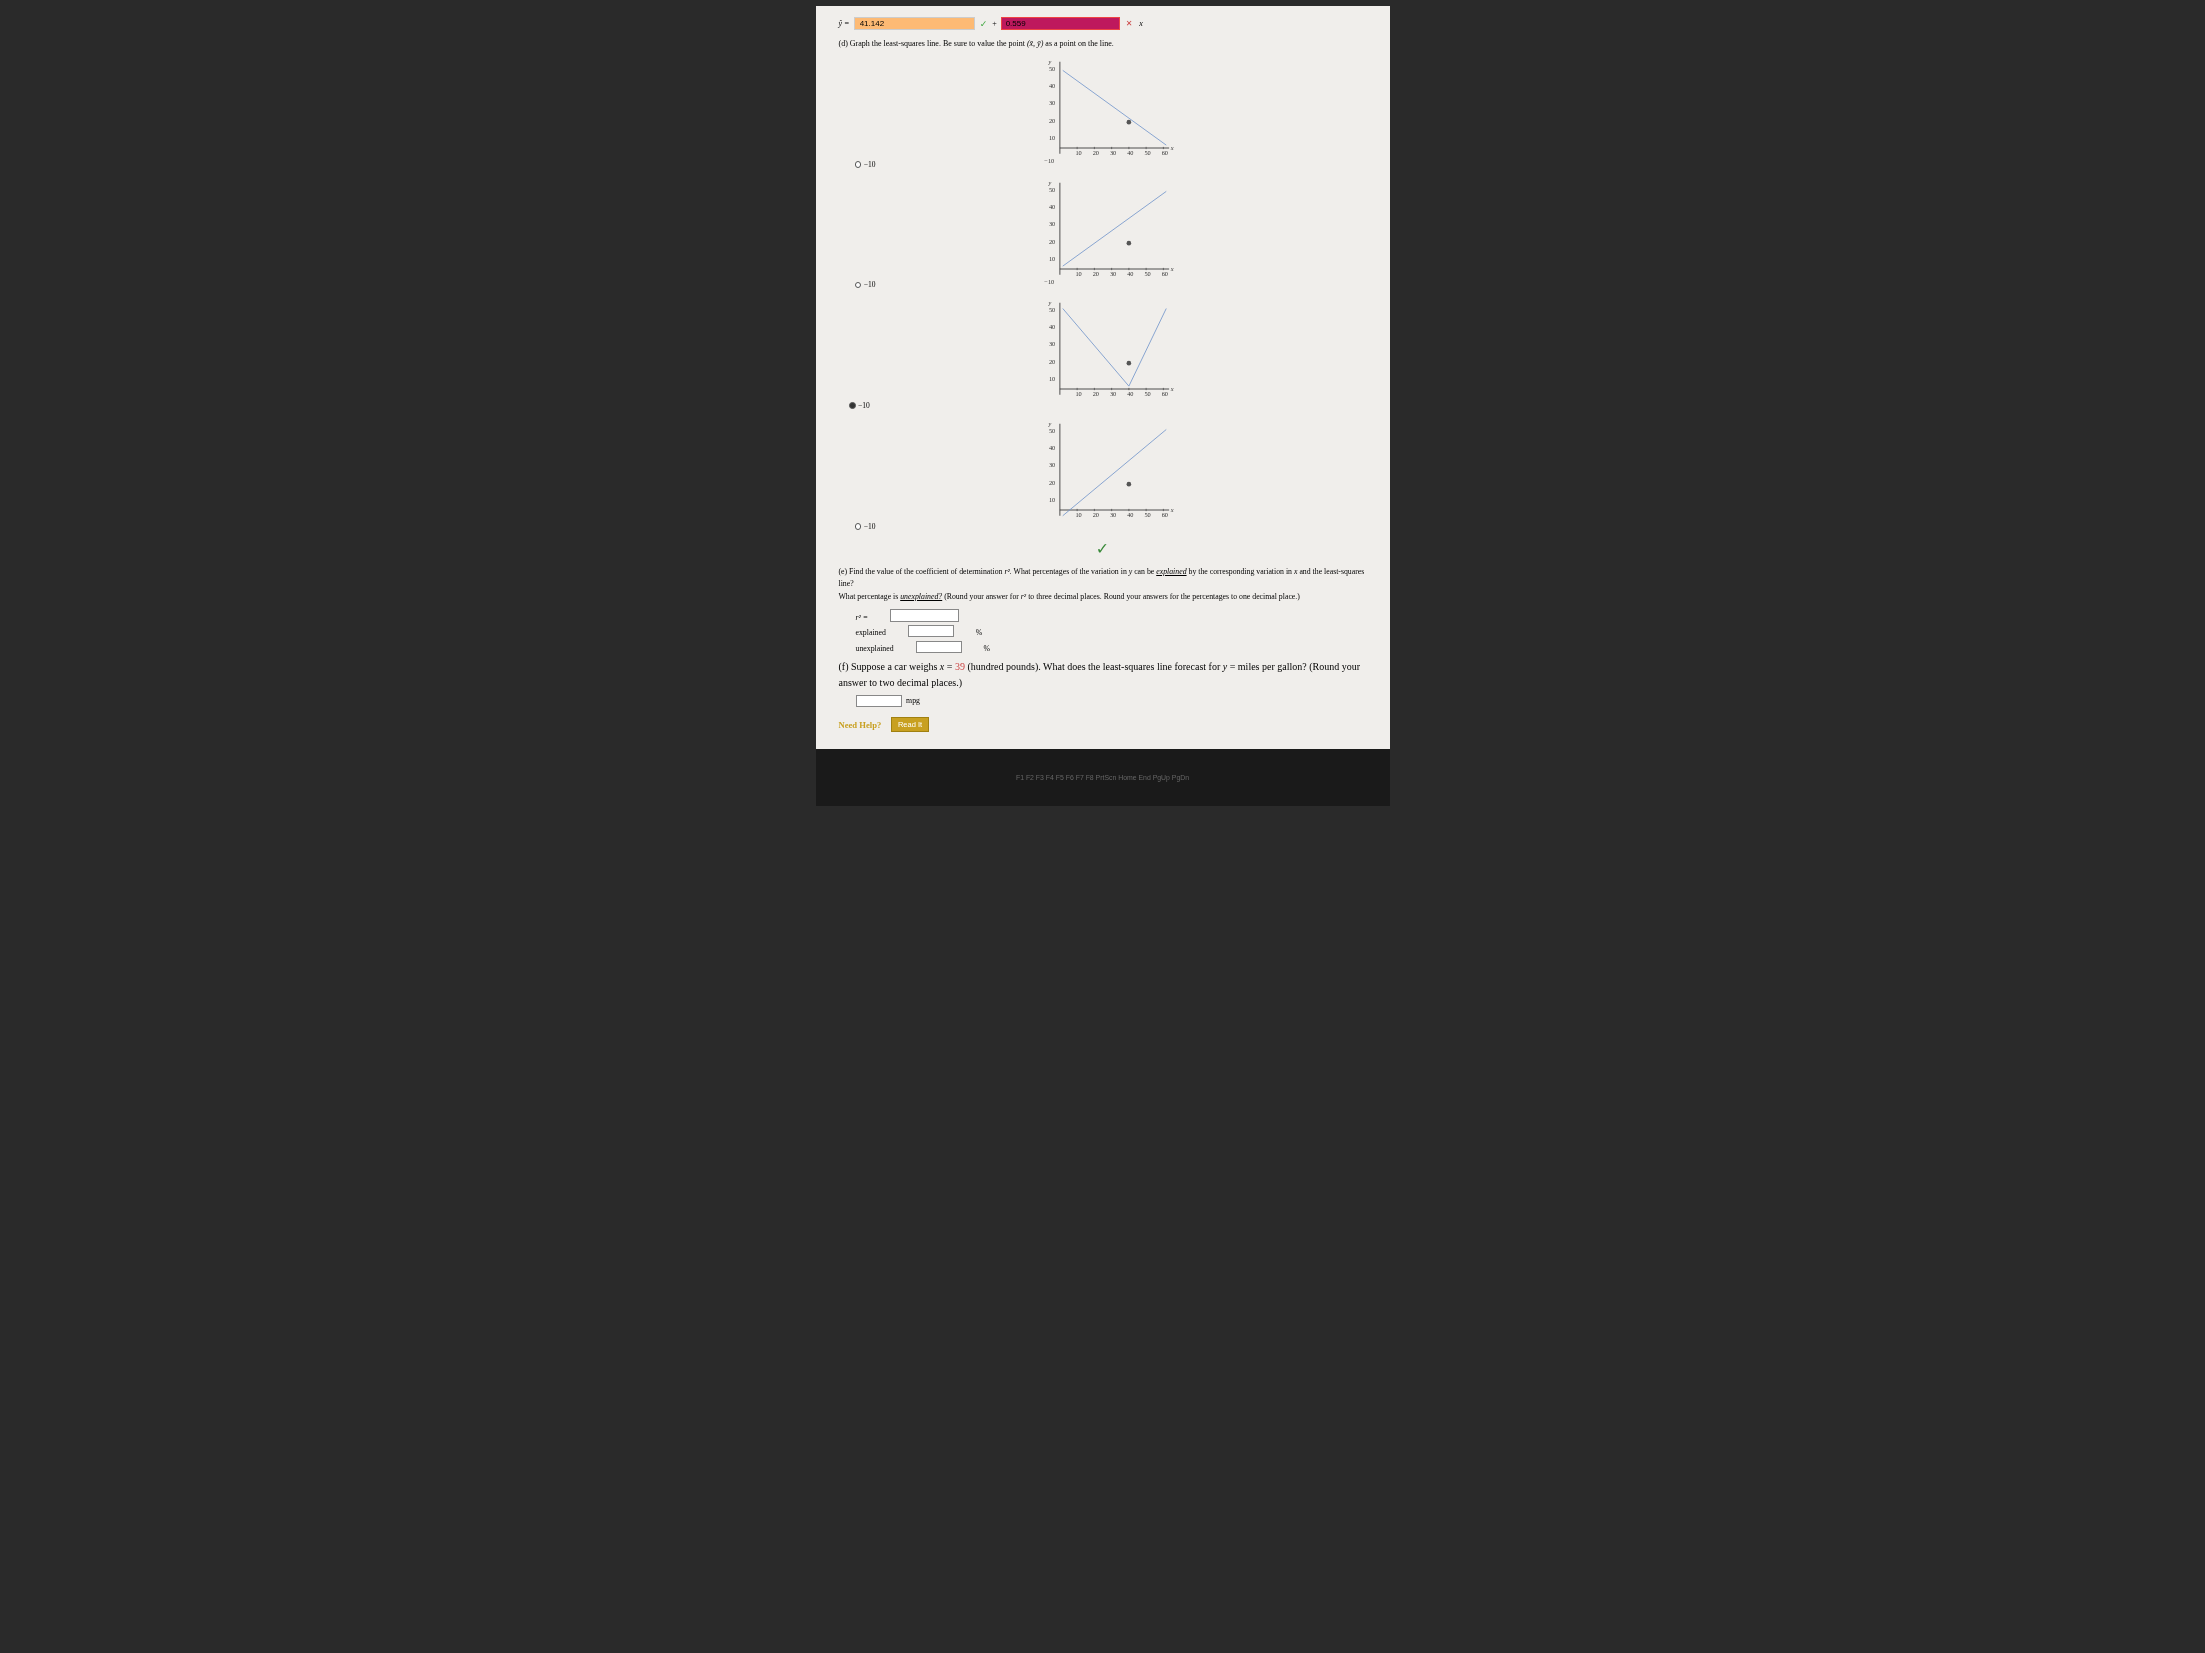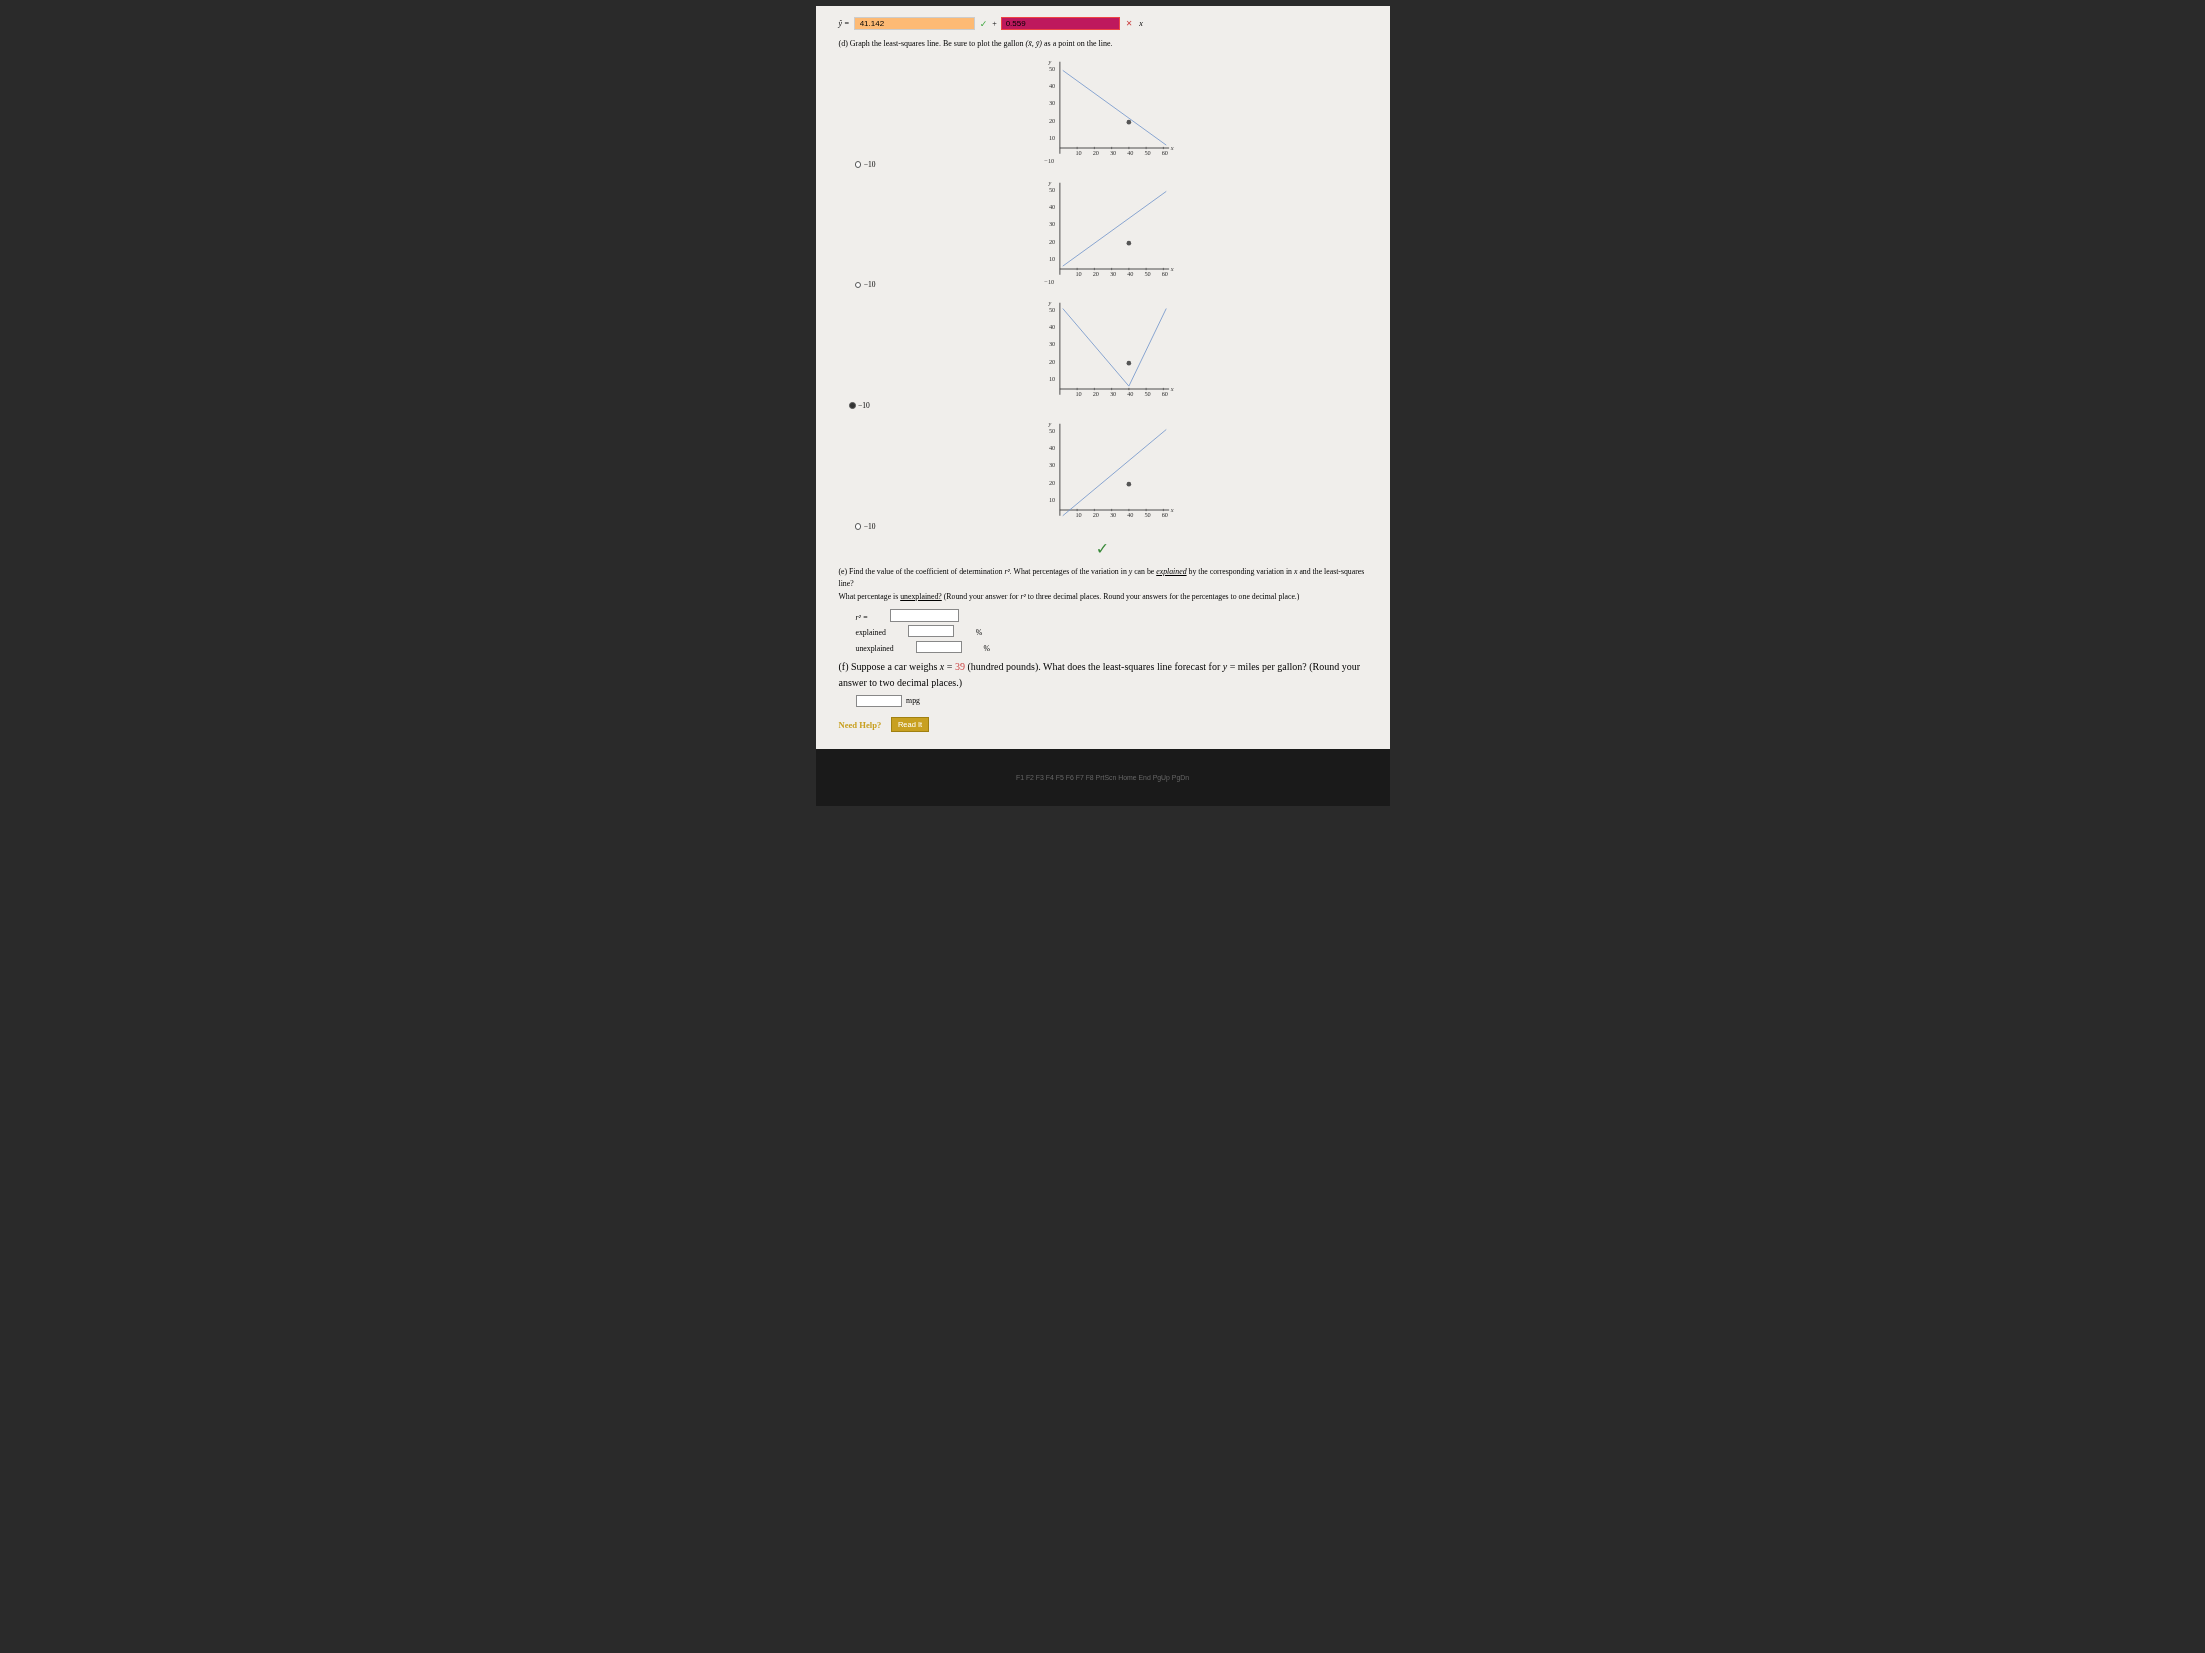--- a/index.html
+++ b/index.html
@@ -192,21 +192,21 @@
     <span style="font-style:italic;">ŷ =</span>
     <input class="equation-box" type="text" value="41.142" style="">
     <span class="check-icon">✓</span>
     <span class="plus-sign">+</span>
     <input class="coeff-box" type="text" value="0.559" style="">
     <span class="x-close">✕</span>
     <span style="font-style:italic;margin-left:2.3px;">x</span>
   </div>
 
   <div class="section-label">
-    <span>(d) Graph the least-squares line. Be sure to plot the gallon</span>
+    <span>(d) Graph the least-squares line. Be sure to value the point</span>
     <span style="font-style:italic;">(x̄, ȳ)</span>
     <span>as a point on the line.</span>
   </div>
 
   <div class="graphs-grid">
 
     <div class="graph-container" style="position:relative;">
       <svg class="graph-canvas" viewBox="0 0 260 200" xmlns="http://www.w3.org/2000/svg">
 
         <text x="35" y="14" class="axis-label-italic">y</text>
@@ -363,21 +363,21 @@
       <span> What percentages of the variation in </span>
       <span style="font-style:italic;">y</span>
       <span> can be </span>
       <span style="font-style:italic;text-decoration:underline;">explained</span>
       <span> by the corresponding variation in </span>
       <span style="font-style:italic;">x</span>
       <span> and the least-squares line?</span>
     </p>
     <p>
       <span>What percentage is </span>
-      <span style="text-decoration:underline;">unexplained?</span>
+      <span style="font-style:italic;text-decoration:underline;">unexplained?</span>
       <span> (Round your answer for </span>
       <span style="font-style:italic;">r²</span>
       <span> to three decimal places. Round your answers for the percentages to one decimal place.)</span>
     </p>
   </div>
 
   <div class="input-row">
     <span style="font-style:italic;">r² =</span>
     <input class="input-field" type="text" placeholder="" style="">
   </div>

